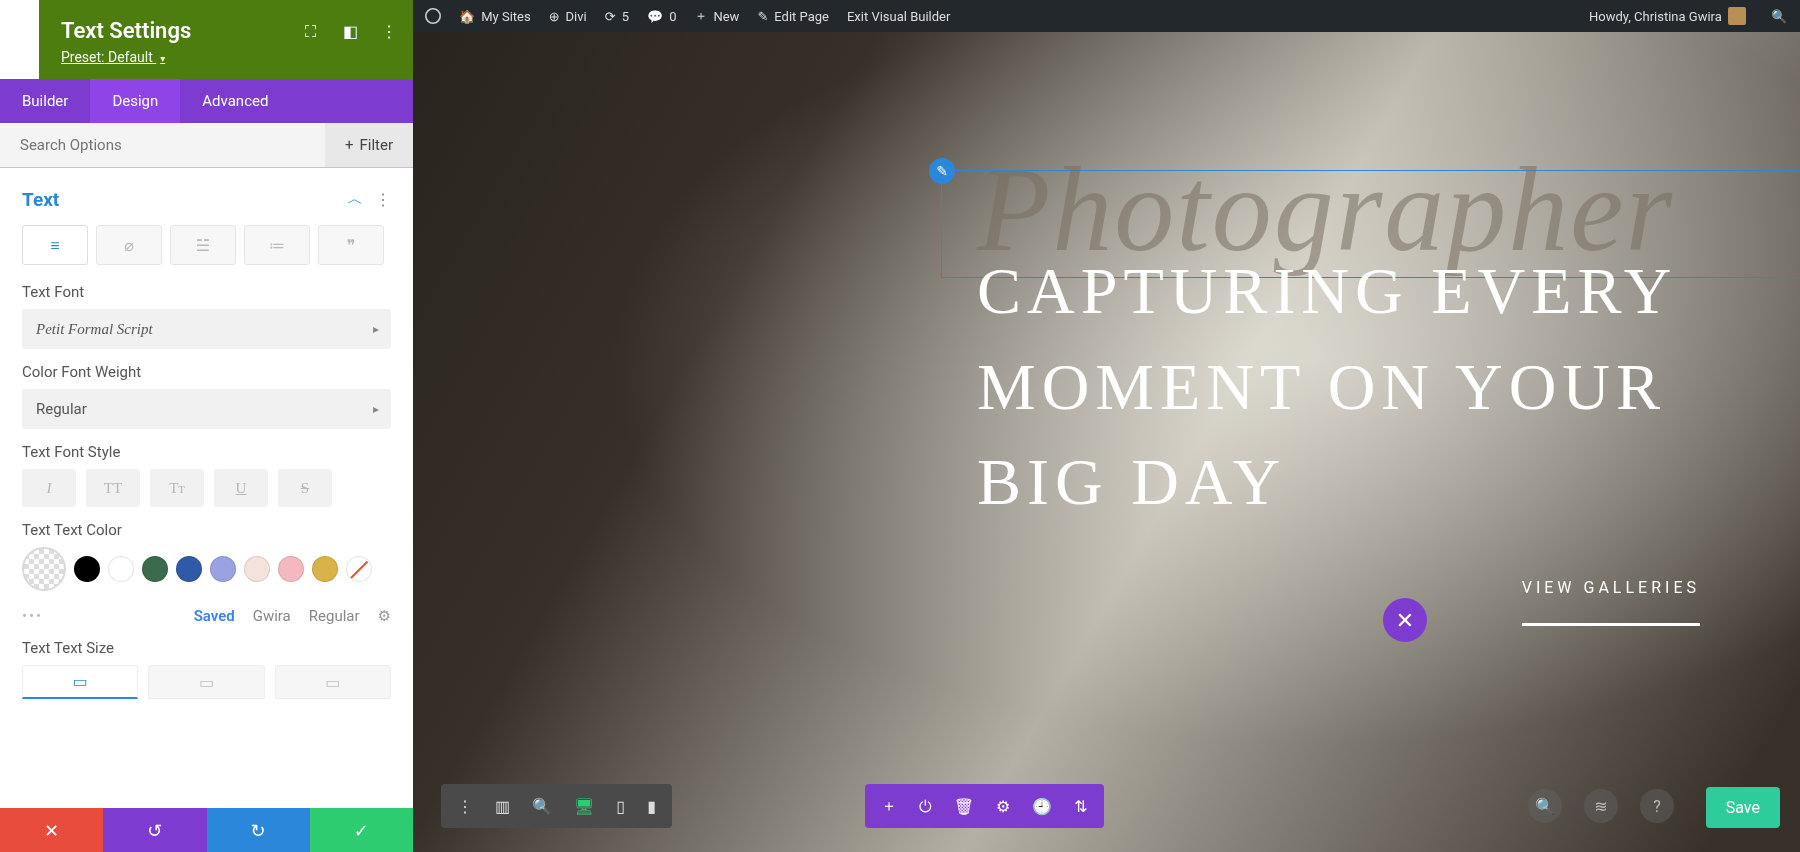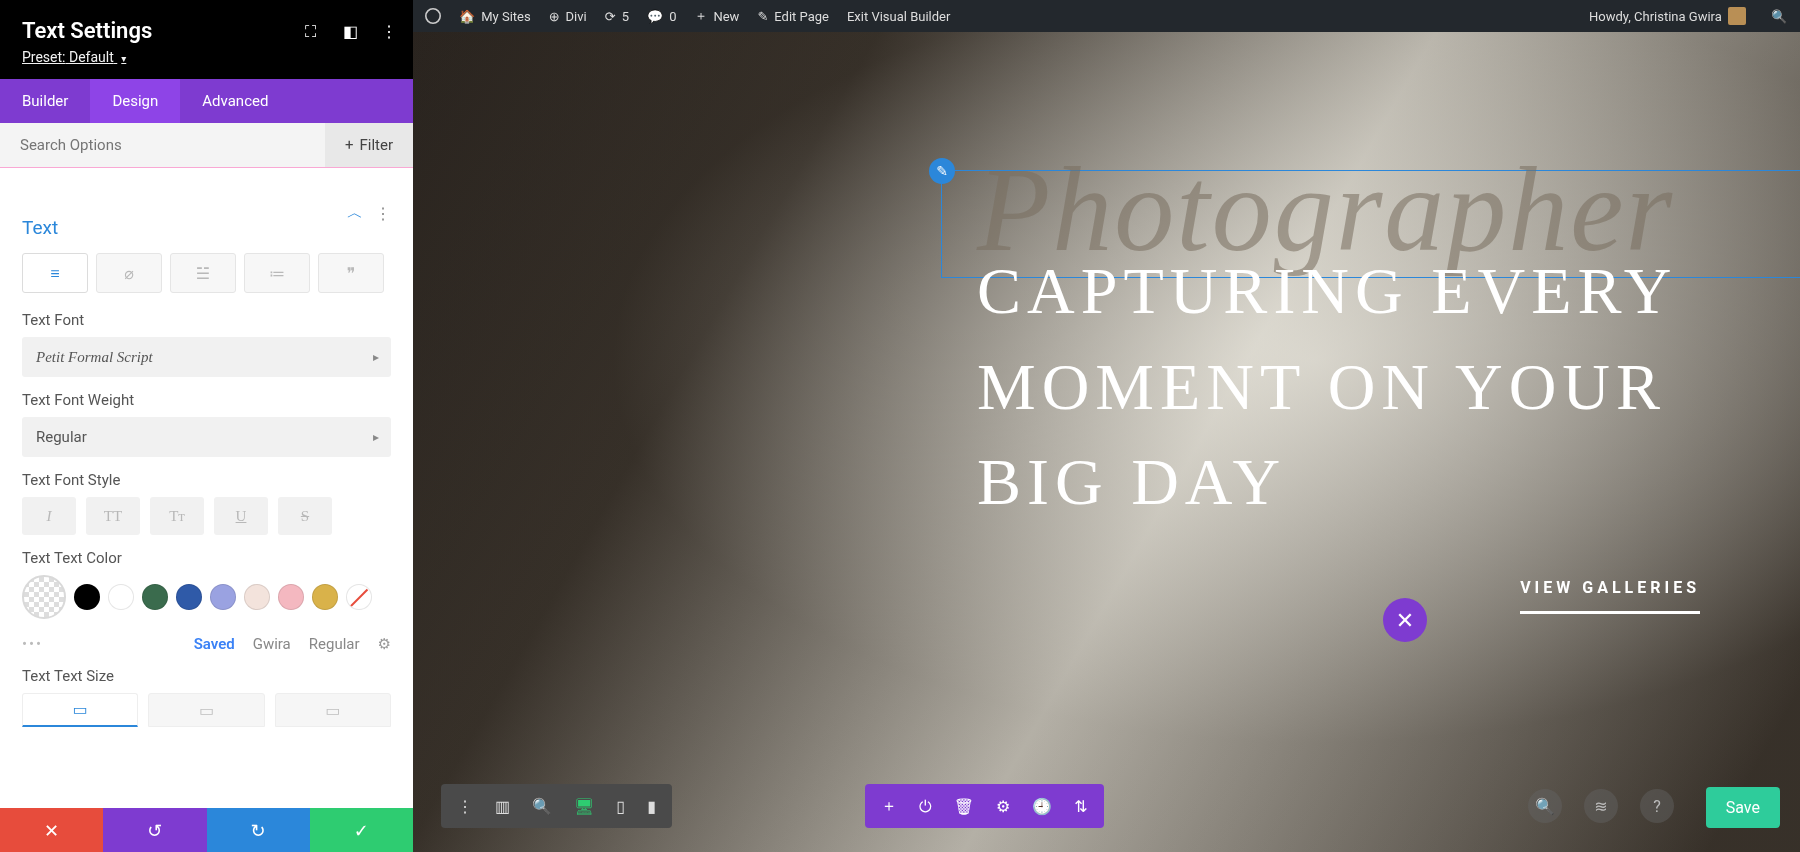--- a/index.html
+++ b/index.html
@@ -1,38 +1,38 @@
 <!DOCTYPE html>
 <html><head>
 <meta charset="utf-8">
 <style>
 * { margin: 0; padding: 0; box-sizing: border-box; font-family: -apple-system, BlinkMacSystemFont, "Segoe UI", Roboto, sans-serif; }
 html, body { width: 1800px; height: 852px; overflow: hidden; }
 .root { display: flex; height: 100%; }
 
 
 .panel { width: 413px; background: #fff; display: flex; flex-direction: column; }
-.panel-header { background: #000000; color: #fff; padding: 18px 22px 14px; position: relative; }
+.panel-header { background: #4d7c0f; color: #fff; padding: 18px 22px 14px; position: relative; margin-left: 39px; }
 .panel-title { font-size: 22px; font-weight: 600; }
 .preset { font-size: 14px; margin-top: 6px; opacity: .95; text-decoration: underline; }
 .preset-caret { margin-left: 4px; font-size: 10px; }
 .header-icons { position: absolute; right: 14px; top: 22px; display: flex; gap: 20px; }
 .header-icons svg, .header-icons span { width: 18px; height: 18px; fill: #fff; color:#fff; }
 
 .tabs { display: flex; background: #7e3bd0; }
 .tab { flex: 0 0 auto; padding: 13px 22px; color: #fff; font-size: 15px; cursor: pointer; }
 .tab.active { background: #8e44e7; }
 
 .search-row { display: flex; border-bottom: 1px solid #f9a8d4; }
 .search-input { flex: 1; border: none; padding: 13px 20px; font-size: 15px; background: #f4f4f4; color:#777; }
 .filter-btn { background: #e8e8e8; border: none; padding: 0 20px; font-size: 15px; color: #444; display: flex; align-items: center; gap: 6px; cursor:pointer; }
 
 .body { flex: 1; overflow-y: auto; padding: 0 22px 20px; }
 .section-head { display: flex; justify-content: space-between; align-items: center; padding: 20px 0 14px; }
-.section-title { color: #2b87da; font-size: 19px; font-weight: 400; margin-top: 28px; }
+.section-title { color: #2b87da; font-size: 19px; font-weight: 700; }
 .section-ctl { display: flex; gap: 12px; align-items:center; color:#2b87da; }
 .section-ctl .dots { color:#888; }
 
 .toolbar-row { display: flex; gap: 8px; margin-bottom: 18px; }
 .tool-btn { width: 66px; height: 40px; border: 1px solid #e5e5e5; background: #f7f7f7; display: flex; align-items: center; justify-content: center; color:#b9b9b9; font-size:16px; border-radius:3px; cursor:pointer; }
 .tool-btn.active { background:#fff; color:#2b87da; border-color:#dcdcdc; }
 
 .field-label { font-size: 15px; color: #555; margin: 14px 0 8px; }
 .select { position: relative; background: #f1f1f1; border-radius: 3px; height: 40px; display: flex; align-items: center; padding: 0 14px; font-size: 15px; color:#555; cursor:pointer; }
 .select-caret { position: absolute; right: 12px; font-size:12px; color:#888; }
@@ -75,21 +75,21 @@
   background:
    radial-gradient(ellipse at 65% 40%, rgba(230,228,220,.55), rgba(40,35,30,.2) 55%),
    linear-gradient(120deg, #2a241f 0%, #3a332b 25%, #d7d3c8 55%, #3b342c 95%);
   }
 .overlay-text { position:absolute; left:530px; top:141px;margin-left:34px; }
 .script-word { font-family: cursive; font-style: italic; font-size: 120px; color: rgba(120,110,95,.55); letter-spacing:2px; }
 .hero-heading { font-family: Georgia, 'Times New Roman', serif; color:#fff; font-size:66px; letter-spacing:6px; line-height:1.45; margin-top:-36px; max-width:900px; }
 .selected-box { position:absolute; border:1px solid #2b87da; pointer-events:none; }
 .gear-bubble { position:absolute; width:26px; height:26px; border-radius:50%; background:#2b87da; display:flex; align-items:center; justify-content:center; color:#fff; font-size:14px; left:-13px; top:-13px; cursor:pointer;}
 
-.view-link { position:absolute; right:100px; top:578px; color:#fff; letter-spacing:4px; font-size:16px; font-weight:700; border-bottom:3px solid #fff; padding-bottom:14px; cursor:pointer;}
+.view-link { position:absolute; right:100px; top:578px; color:#fff; letter-spacing:4px; font-size:16px; font-weight:400; border-bottom:3px solid #fff; padding-bottom:26px; cursor:pointer;}
 
 .fab { position:absolute; width:44px; height:44px; border-radius:50%; background:#7e3bd0; color:#fff; display:flex; align-items:center; justify-content:center; font-size:22px; cursor:pointer; left:970px; top:598px;}
 
 .toolbar-bottom { position:absolute; bottom:24px; height:44px; display:flex; align-items:center; gap:22px; padding:0 16px; border-radius:4px; }
 .tb-left { left:28px; background:#4a4a4a; color:#ddd; }
 .tb-left .ic.active { color:#2ecc71; }
 .tb-mid { left:452px; background:#7e3bd0; color:#fff; }
 .tb-right { right:110px; background:transparent; color:#bbb; }
 .tb-right .circ{ width:34px;height:34px;border-radius:50%;background:rgba(100,100,100,.45);display:flex;align-items:center;justify-content:center;}
 .ic { cursor:pointer; font-size:16px; }
@@ -149,21 +149,21 @@
         <div class="tool-btn">≔</div>
         <div class="tool-btn">❞</div>
       </div>
 
       <div class="field-label">Text Font</div>
       <div class="select">
         <span class="font-script">Petit Formal Script</span>
         <span class="select-caret">▸</span>
       </div>
 
-      <div class="field-label">Text Font Weight</div>
+      <div class="field-label">Color Font Weight</div>
       <div class="select">
         <span>Regular</span>
         <span class="select-caret">▸</span>
       </div>
 
       <div class="field-label">Text Font Style</div>
       <div class="style-row">
         <div class="style-btn" style="font-style:italic">I</div>
         <div class="style-btn">TT</div>
         <div class="style-btn">Tᴛ</div>

